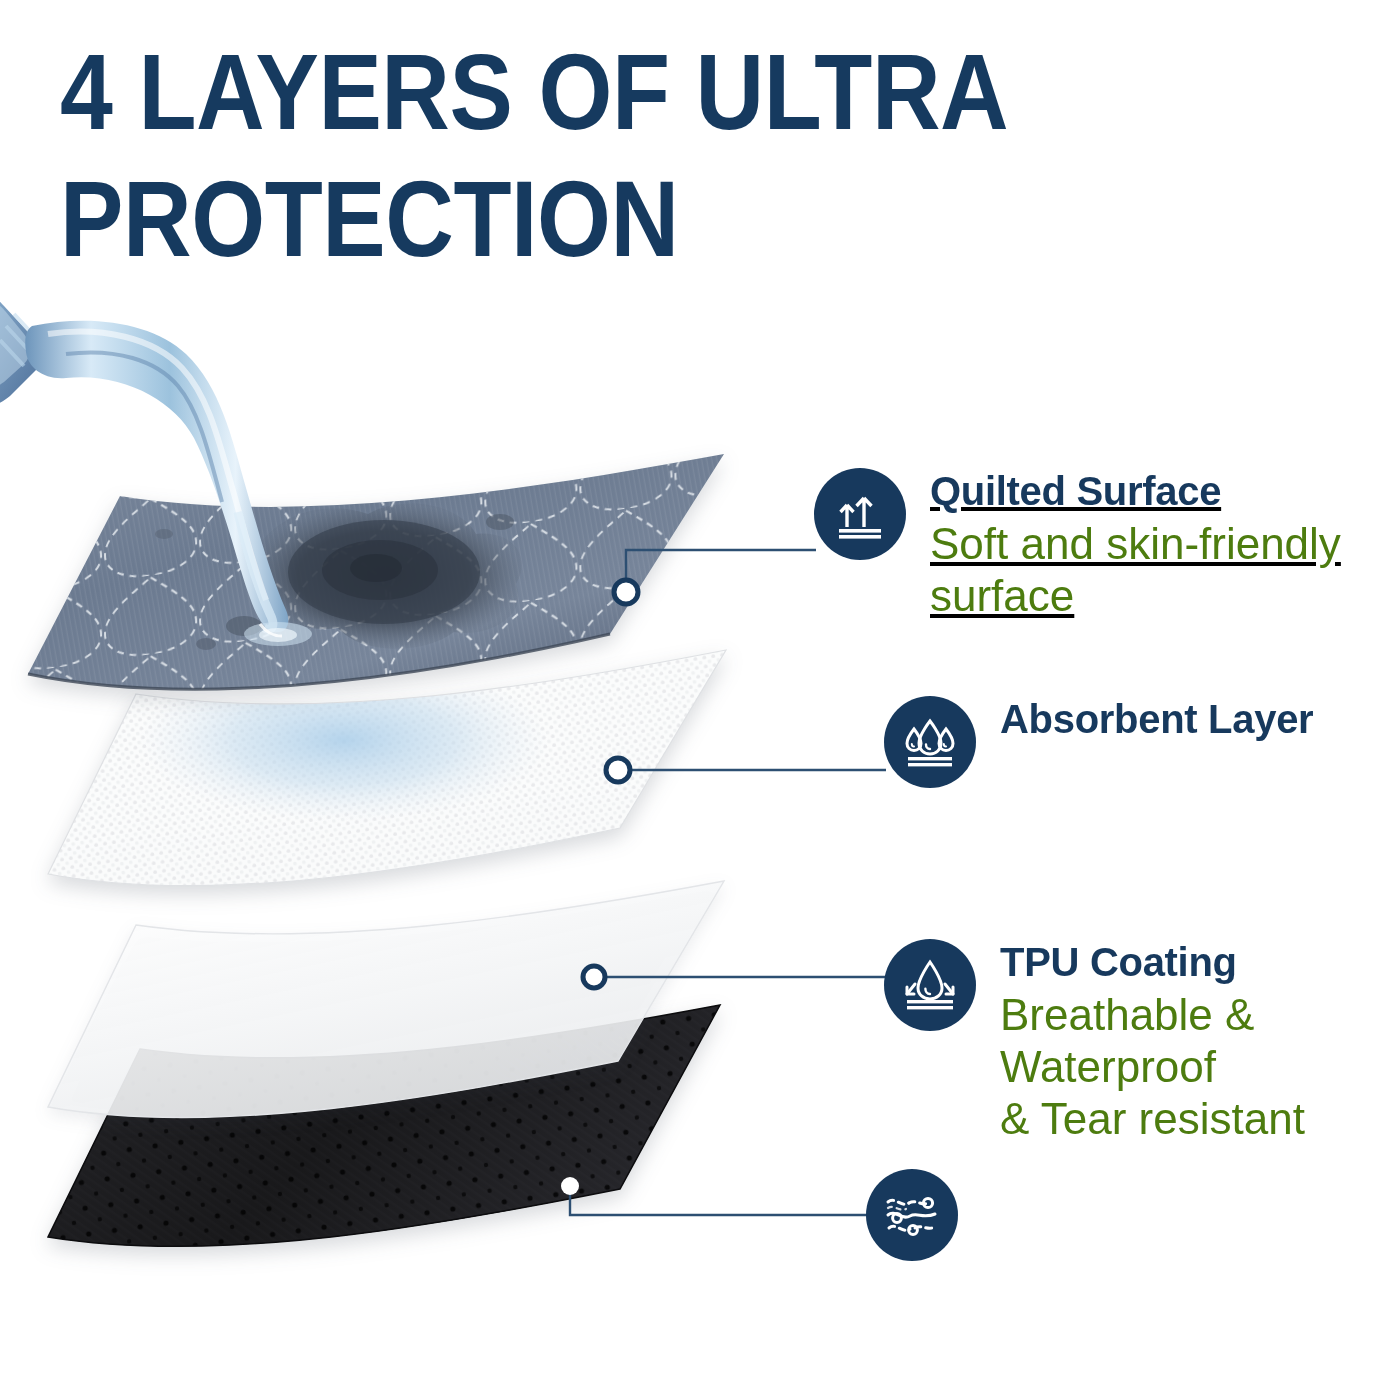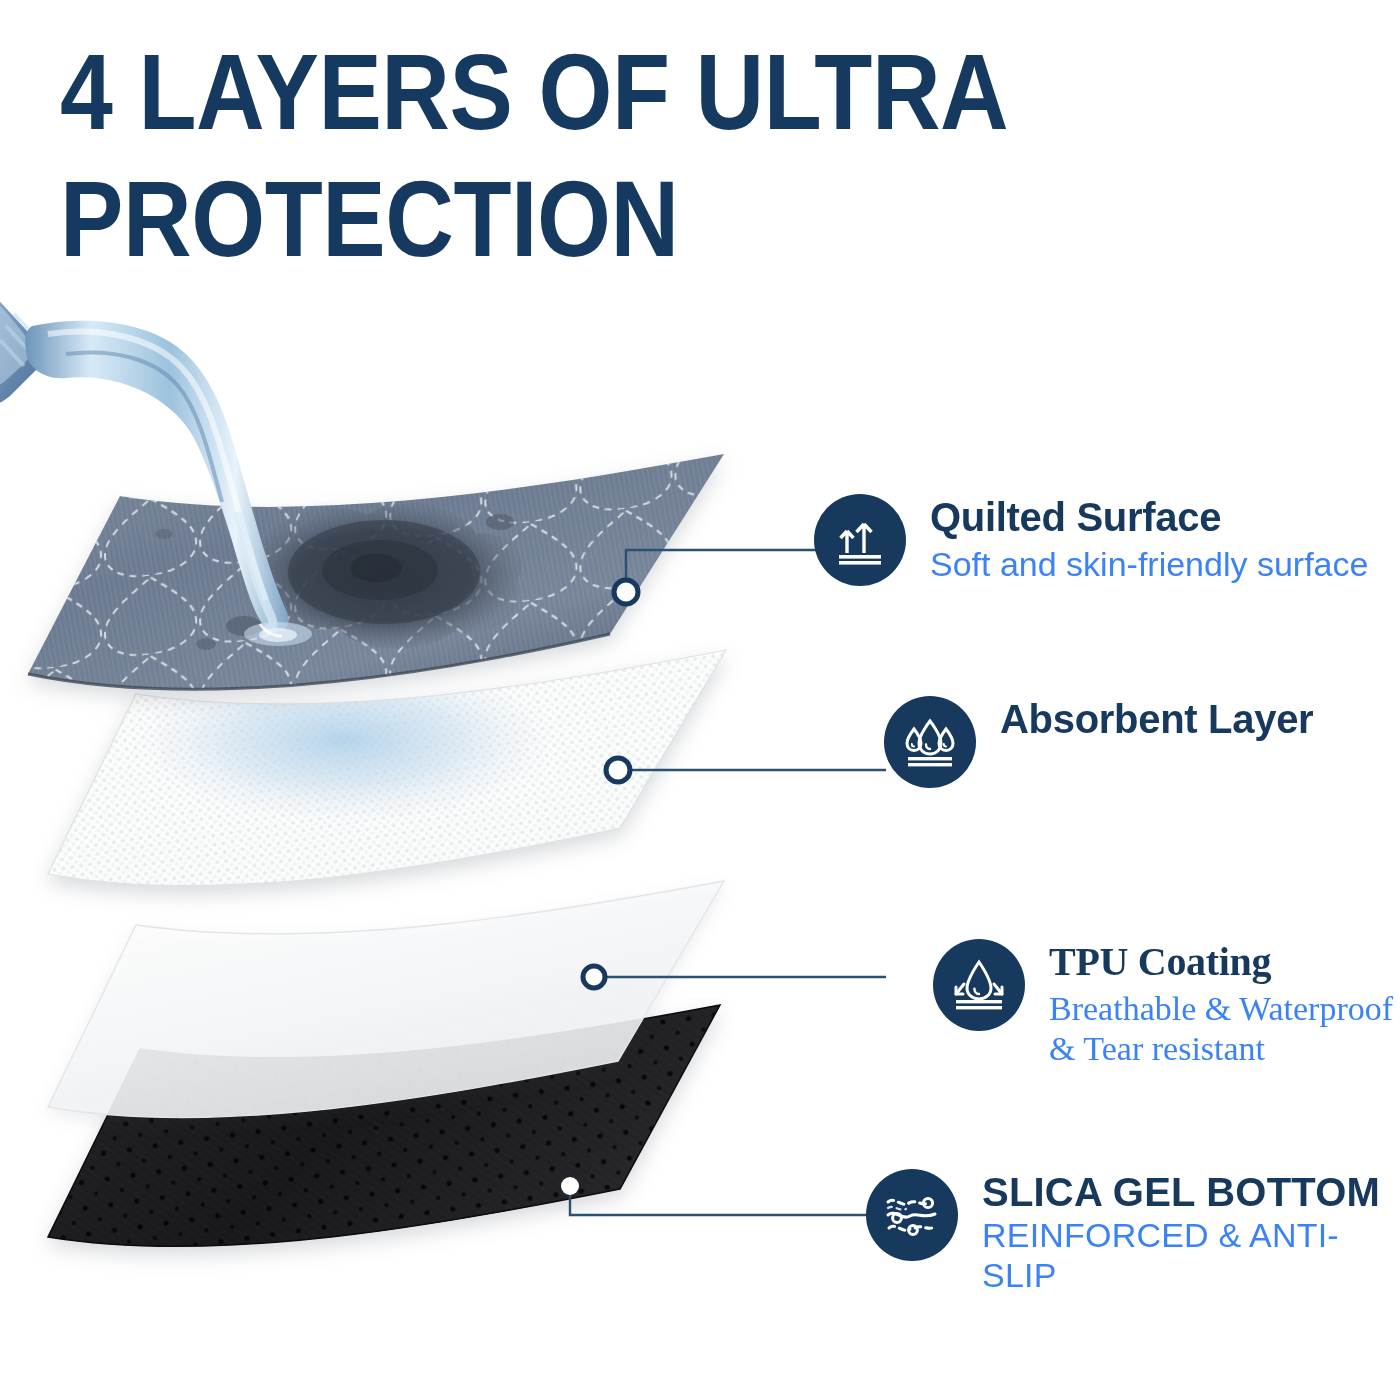--- a/index.html
+++ b/index.html
@@ -89,22 +89,22 @@
   }
   .ftitle {
     color: #17395d;
     font-weight: bold;
     font-size: 40px;
     line-height: 1.05;
     letter-spacing: -0.3px;
     white-space: nowrap;
   }
   .fsub {
-    color: #3b82f6;
-    font-size: 34px;
+    color: #4d7c0f;
+    font-size: 44px;
     line-height: 1.18;
     margin-top: 6px;
     white-space: pre-line;
   }
   .feature.caps .ftitle { letter-spacing: 0.2px; }
   .feature.caps .fsub { letter-spacing: 0.2px; margin-top: 2px; }
 </style>
 </head>
 <body>
 
@@ -300,21 +300,21 @@
       <circle cx="594" cy="977" r="11" fill="#ffffff" stroke="#17395d" stroke-width="5"></circle>
     </g>
 
     <g>
       <path d="M570,1186 L570,1215 L868,1215" fill="none" stroke="#2d4f72" stroke-width="2.4"></path>
       <circle cx="570" cy="1186" r="9" fill="#ffffff"></circle>
     </g>
   </svg>
 </div>
 
-<div class="feature" style="left:814px; top:494px;">
+<div class="feature" style="left:814px; top:468px;text-decoration:underline;">
   <div class="badge">
     <svg width="58" height="58" viewBox="0 0 58 58">
       <g fill="none" stroke="#ffffff" stroke-width="3.4" stroke-linejoin="round">
         <path d="M16,42 L16,20 M16,20 L9.5,27 M16,20 L22.5,27"></path>
         <path d="M33,42 L33,13 M33,13 L25.5,21 M33,13 L40.5,21"></path>
       </g>
       <rect x="8" y="44" width="42" height="3.6" fill="#ffffff"></rect>
       <rect x="8" y="50" width="42" height="3.6" fill="#ffffff"></rect>
     </svg>
   </div>
@@ -337,21 +337,21 @@
       </g>
       <rect x="7" y="44" width="44" height="3.4" fill="#ffffff"></rect>
       <rect x="7" y="50" width="44" height="3.4" fill="#ffffff"></rect>
     </svg>
   </div>
   <div class="ftext">
     <div class="ftitle">Absorbent Layer</div>
   </div>
 </div>
 
-<div class="feature" style="left:933px; top:939px;font-family:Liberation Serif, serif;">
+<div class="feature" style="left:884px; top:939px;">
   <div class="badge">
     <svg width="58" height="58" viewBox="0 0 58 58">
       <g fill="none" stroke="#ffffff" stroke-width="3">
         <path d="M29,6 C29,6 41,23 41,32 C41,38.6 35.6,43 29,43 C22.4,43 17,38.6 17,32 C17,23 29,6 29,6 Z"></path>
         <path d="M29,38 C25.8,38 24.4,35.2 24.4,32.8" stroke-width="2.4" stroke-linecap="round"></path>
       </g>
       <g fill="none" stroke="#ffffff" stroke-width="3" stroke-linecap="round" stroke-linejoin="round">
         <path d="M14,28 L6,38"></path>
         <path d="M6,38 L6,31 M6,38 L13,38"></path>
         <path d="M44,28 L52,38"></path>
@@ -377,17 +377,13 @@
         <path d="M5,29 C12,23 19,35 27,30 C34,26 40,33 52,28"></path>
         <path d="M6,42 C13,36 19,48 27,43" stroke-dasharray="6 5"></path>
         <path d="M32,42 C39,38 44,45 52,41" stroke-dasharray="6 5"></path>
         <path d="M5,22 C11,18 16,26 23,23" stroke-width="2.2" stroke-dasharray="4 5" opacity="0.85"></path>
       </g>
       <circle cx="45" cy="17" r="4.6" fill="none" stroke="#ffffff" stroke-width="3"></circle>
       <circle cx="14" cy="32" r="4.4" fill="none" stroke="#ffffff" stroke-width="3"></circle>
       <circle cx="30" cy="44" r="4.4" fill="none" stroke="#ffffff" stroke-width="3"></circle>
     </svg>
   </div>
-  <div class="ftext">
-    <div class="ftitle">SLICA GEL BOTTOM</div>
-    <div class="fsub">REINFORCED &amp; ANTI-SLIP</div>
-  </div>
 </div>
 
 </body></html>

